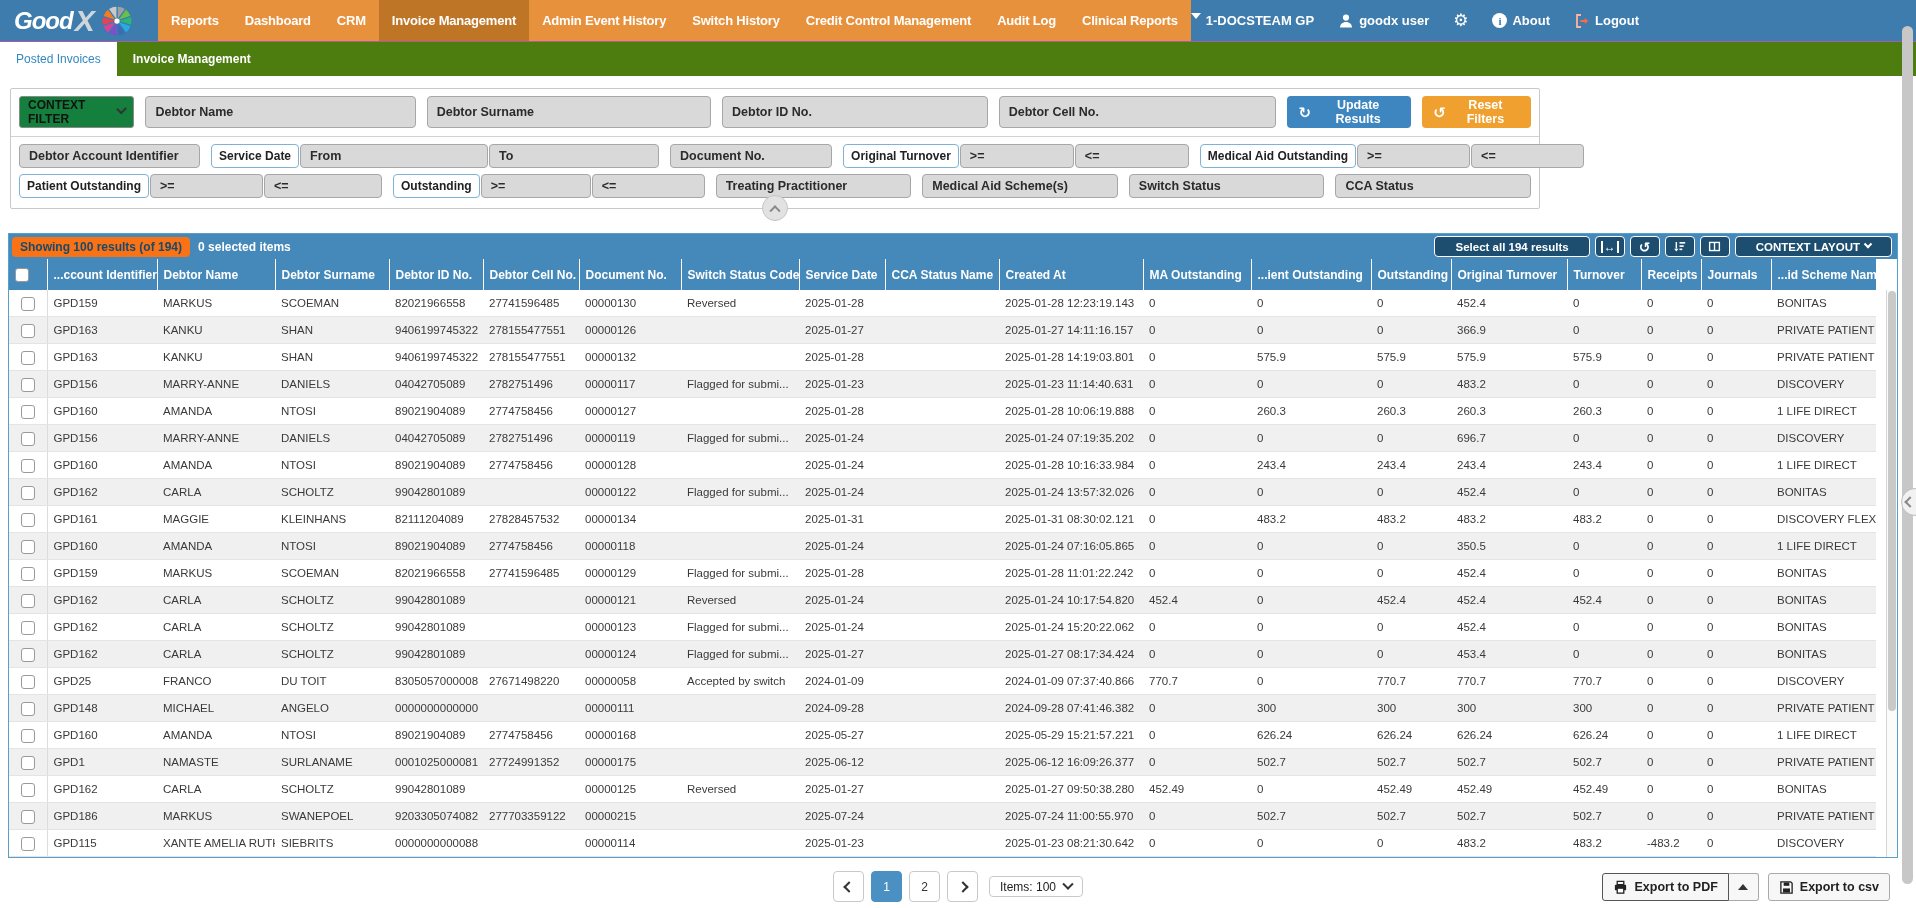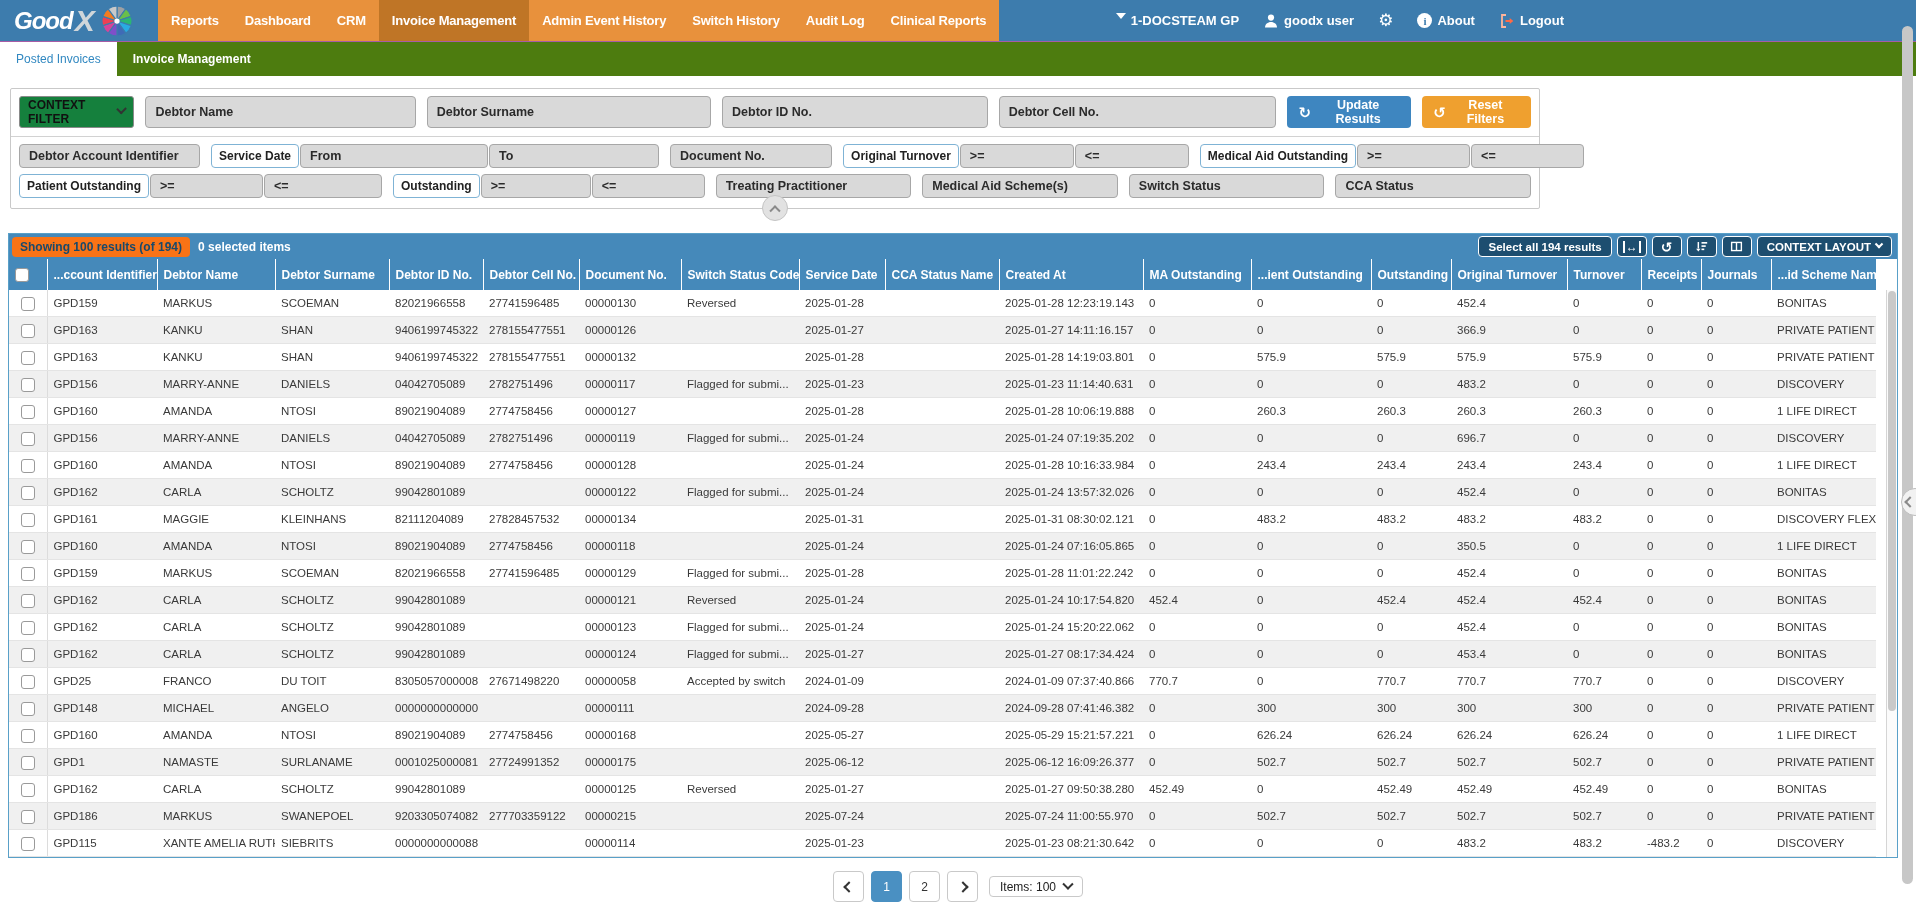--- a/index.html
+++ b/index.html
@@ -50,21 +50,21 @@
   .chv.left { transform:rotate(135deg); }
   .chv.right { transform:rotate(-45deg); }
   .chv.down-dark { transform:rotate(45deg) translate(-2px,-2px); border-color:#333; }
 
   
   .table-panel { margin:24px 0 0 8px; width:1890px; border:1px solid #59a0c8; background:#fff; position:relative; }
   .tp-toolbar { background:#4589ba; height:25px; display:flex; align-items:center; padding:0 5px 0 3px; gap:8px; }
   .chip { background:#f97316; color:#19496b; font-weight:600; font-size:12px; border-radius:4px; padding:3px 8px; white-space:nowrap; }
   .sel-items { color:#fff; font-weight:600; font-size:12px; }
   .tp-right { margin-left:auto; display:flex; align-items:center; gap:5px; }
-  .navy-btn { background:#1d4e70; border:1px solid #fff; border-radius:4px; color:#fff; height:21px; display:flex; align-items:center; justify-content:center; gap:5px; padding:0 9px; font-weight:600; font-size:11.5px; cursor:pointer; font-family:inherit; white-space:nowrap; }
+  .navy-btn { background:#1d4e70; border:1px solid #fff; border-radius:4px; color:#fff; height:21px; display:flex; align-items:center; justify-content:center; gap:5px; padding:0 20px; font-weight:600; font-size:11.5px; cursor:pointer; font-family:inherit; white-space:nowrap; }
   .navy-ico { width:30px; padding:0; }
   .navy-btn .chv { border-color:#fff; width:6px; height:6px; }
 
   table.grid { border-collapse:collapse; table-layout:fixed; width:1867px; }
   table.grid th { background:#4589ba; color:#fff; font-weight:bold; font-size:12px; text-align:left; padding:0 6px; height:31px; border-right:1px solid rgba(255,255,255,.45); white-space:nowrap; overflow:hidden; }
   table.grid th:last-child { border-right:none; }
   table.grid td { font-size:11.5px; color:#3a3a3a; padding:0 6px; height:26px; line-height:26px; border-bottom:1px solid #e4e4e4; white-space:nowrap; overflow:hidden; }
   table.grid tbody tr:nth-child(even) { background:#f0f0f0; }
   .cbx-cell { text-align:center; border-right:1px solid #dcdcdc; }
   th.cbx-cell { border-right:1px solid rgba(255,255,255,.45); }
@@ -115,20 +115,21 @@
     </svg>
   </div>
 
   <div class="main-nav">
       <div class="nav-item">Reports</div>
       <div class="nav-item">Dashboard</div>
       <div class="nav-item">CRM</div>
       <div class="nav-item active">Invoice Management</div>
       <div class="nav-item">Admin Event History</div>
       <div class="nav-item">Switch History</div>
+      <div class="nav-item">Credit Control Management</div>
       <div class="nav-item">Audit Log</div>
       <div class="nav-item">Clinical Reports</div>
     </div>
 
   <div class="topbar-right">
     <div class="tr-item">
       <span class="caret-dn"></span>
       <span>1-DOCSTEAM GP</span>
     </div>
     <div class="tr-item">
@@ -764,18 +765,41 @@
       </span>
     <button class="pg-nav">
         <span class="chv right" style="border-color:#333"></span>
       </button>
     <div class="items-select">
       <span>Items: 100</span>
       <span class="chv down-dark"></span>
     </div>
   </div>
 
+  <div class="export-wrap">
+    <div class="exp-group">
+      <button class="exp-btn">
+        <svg width="15" height="15" viewBox="0 0 16 16">
+            <path d="M4.5 1.5h7V5h-7z" fill="none" stroke="#222" stroke-width="1.4"></path>
+            <rect x="2" y="5" width="12" height="6" rx="1" fill="#222"></rect>
+            <rect x="4.5" y="8.7" width="7" height="5.3" fill="#fff" stroke="#222" stroke-width="1.4"></rect>
+          </svg>
+        <span>Export to PDF</span>
+      </button>
+      <button class="exp-caret">
+          <span class="caret-up"></span>
+        </button>
+    </div>
+    <button class="exp-single">
+      <svg width="15" height="15" viewBox="0 0 16 16">
+          <path d="M2 2h10.5L14 3.5V14H2z" fill="none" stroke="#222" stroke-width="1.4"></path>
+          <rect x="5" y="2.6" width="6" height="3.6" fill="#222"></rect>
+          <rect x="4.3" y="9" width="7.4" height="4.4" fill="#222"></rect>
+        </svg>
+      <span>Export to csv</span>
+    </button>
+  </div>
 </div>
 
 <div class="outer-scroll-thumb"></div>
 <div class="side-toggle">
     <span class="chv left"></span>
   </div>
 
 </body></html>

